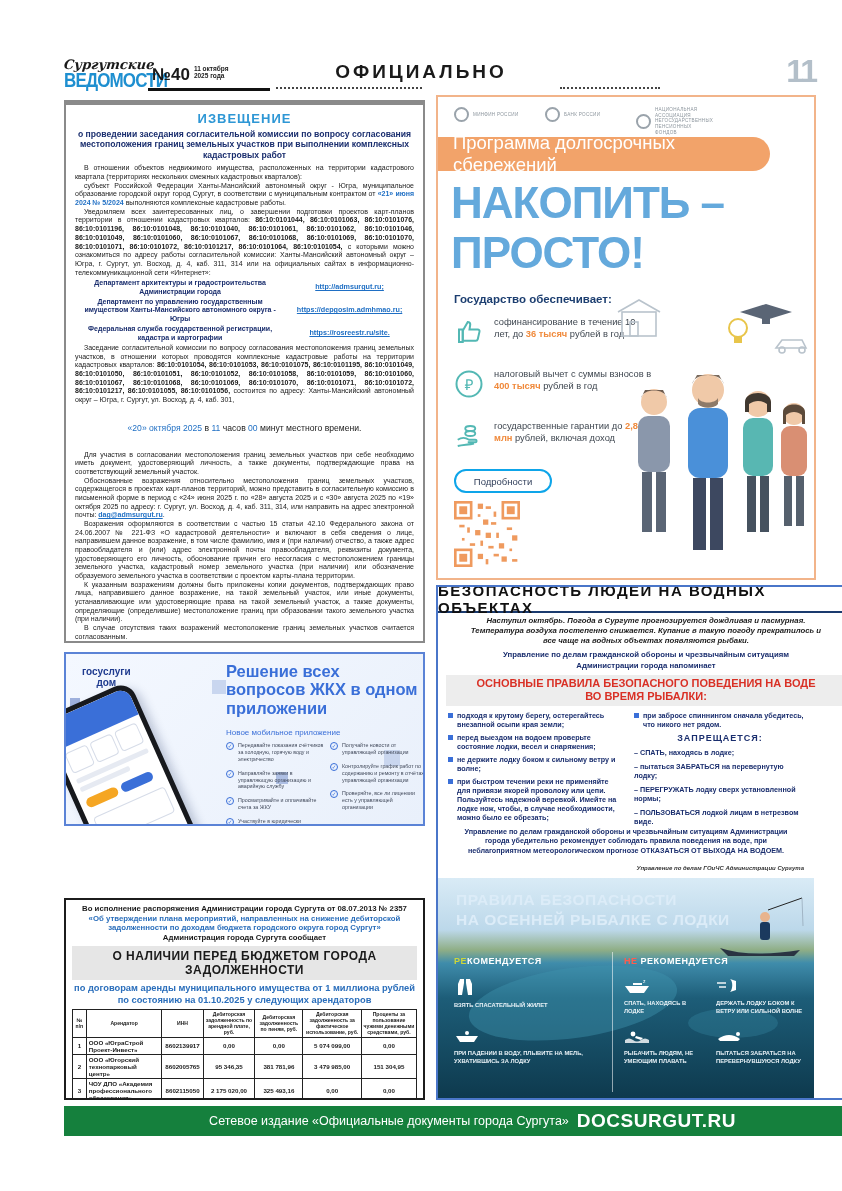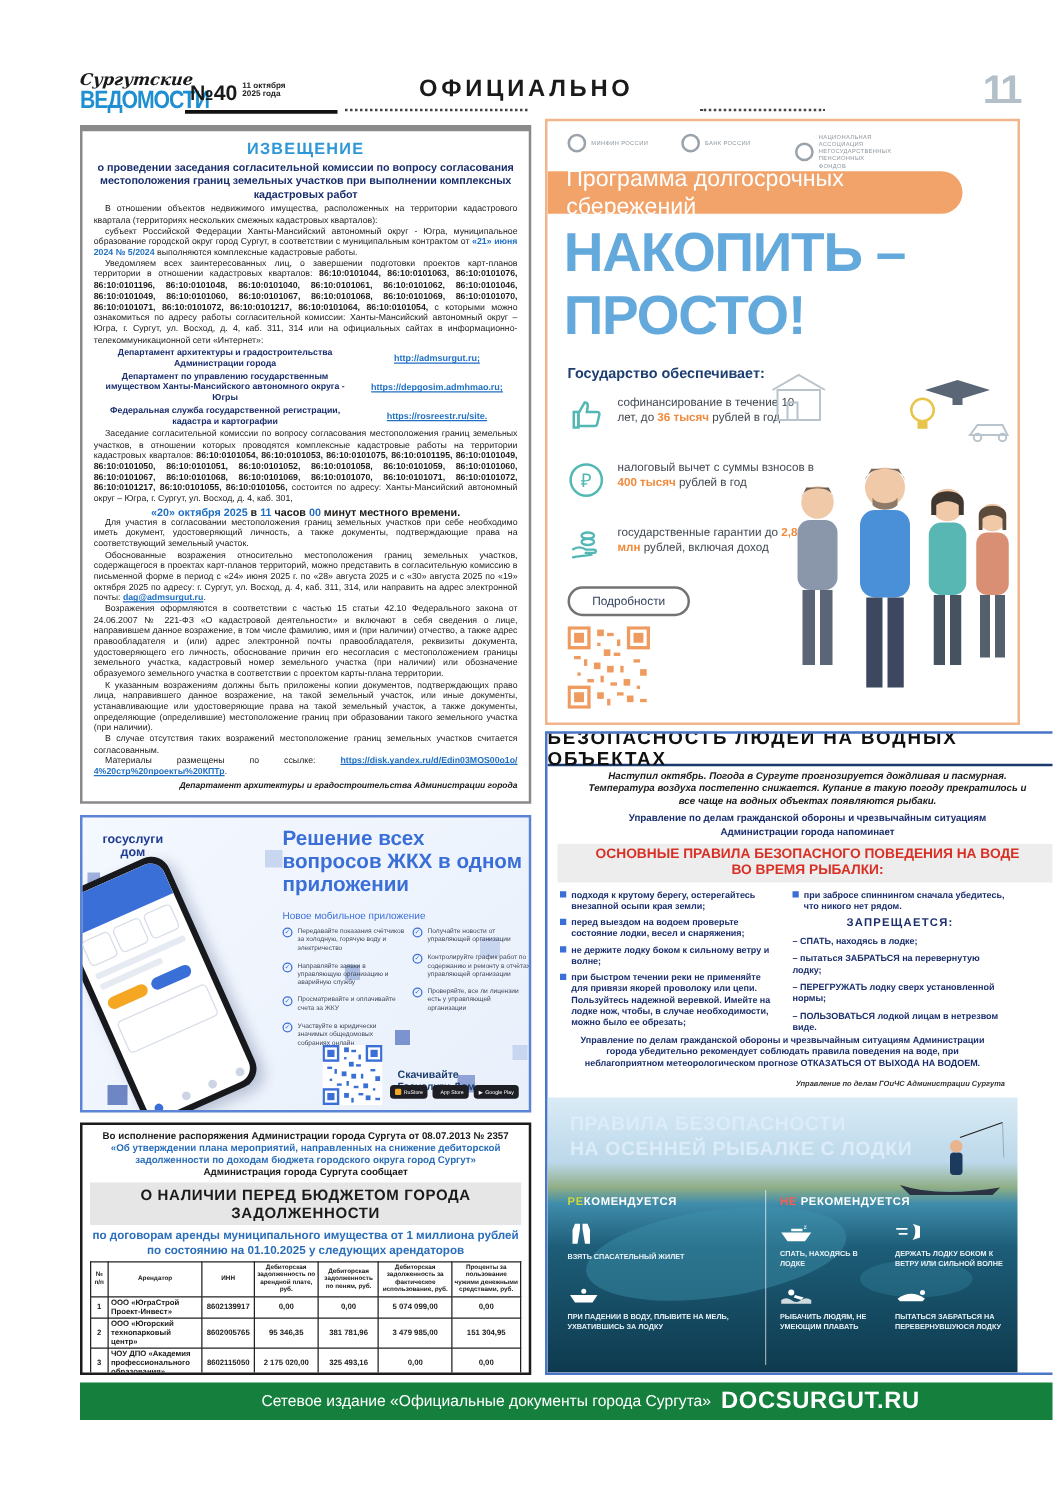--- a/index.html
+++ b/index.html
@@ -22,40 +22,40 @@
   .official{font-size:19px;font-weight:800;letter-spacing:3px}
   .pageno{font-size:32px;font-weight:800;color:#b3bfc9;letter-spacing:-2px}
   
   .notice{left:64px;top:100px;width:361px;height:543px;border:2px solid #8a8a8a;border-top:5px solid #8a8a8a;padding:6px 9px;overflow:hidden}
   .notice h1{font-size:13px;font-weight:800;color:#2e97d5;text-align:center;letter-spacing:1px;margin-bottom:3px}
   .notice .sub{font-size:8.6px;font-weight:800;color:#1a2e6e;text-align:center;line-height:1.22;margin-bottom:4px}
   .notice p{font-size:7px;line-height:1.24;text-align:justify;text-indent:9px}
   .lnkrow{display:flex;align-items:center;margin:2px 0}
   .lnkrow .org{width:62%;font-size:7px;font-weight:bold;color:#1a2e6e;text-align:center;line-height:1.2}
   .lnkrow .url{width:38%;font-size:7.2px;text-align:center;line-height:1.2}
-  .meet{font-size:8.6px;text-align:center;font-weight:700;margin:0 0}
+  .meet{font-size:8.6px;text-align:center;font-weight:400;margin:18px 0}
   .sig{font-size:6.8px;font-weight:bold;font-style:italic;text-align:right;margin-top:2px}
   
   .sav{left:436px;top:95px;width:380px;height:485px;border:2px solid #f2b48a;background:#fff;overflow:hidden}
   .savlogos{position:absolute;left:16px;top:10px;display:flex;gap:14px;align-items:flex-start}
   .savlogo{display:flex;gap:4px;align-items:center}
   .savlogo .em{width:15px;height:15px;border:2px solid #9aa3ab;border-radius:50%;flex:none}
   .savlogo .nm{font-size:4.6px;color:#8d969e;width:58px;line-height:1.25;text-transform:uppercase;letter-spacing:.3px}
   .pill{position:absolute;left:0;top:40px;width:332px;height:34px;background:#f2a36a;border-radius:0 20px 20px 0;
         color:#fff;font-size:18.5px;display:flex;align-items:center;padding-left:15px}
   .headline{position:absolute;left:13px;color:#64a9dc;font-weight:800;font-size:44px;letter-spacing:-1px;line-height:1}
   .provides{position:absolute;left:16px;top:196px;font-size:11.5px;font-weight:800;color:#1c3e70}
   .benefit{position:absolute;left:16px;display:flex;gap:10px;width:200px}
   .benefit .txt{font-size:9.3px;color:#3f4750;line-height:1.25;width:158px}
   .hl{color:#f08a3c;font-weight:800}
-  .details-btn{position:absolute;left:16px;top:372px;width:98px;height:24px;border:2px solid #737373;border-radius:12px;
+  .details-btn{position:absolute;left:16px;top:372px;width:98px;height:24px;border:2px solid #0ea5e9;border-radius:12px;
         background:#fff;font-size:9.5px;color:#33415c;font-family:"Liberation Sans",sans-serif;cursor:pointer}
   .qr{display:block}
   
-  .gos{left:64px;top:652px;width:361px;height:238px;border:2px solid #5b83d6;background:linear-gradient(135deg,#f4f8ff,#e9f0fb);overflow:hidden}
+  .gos{left:64px;top:652px;width:361px;height:174px;border:2px solid #5b83d6;background:linear-gradient(135deg,#f4f8ff,#e9f0fb);overflow:hidden}
   .sq{position:absolute;background:#7b93cf}
   .goslogo{position:absolute;left:16px;top:12px;font-size:10px;font-weight:800;color:#1f3b8f;line-height:1.1;text-align:center}
   .gostitle{position:absolute;left:160px;top:8px;width:196px;font-size:16.5px;font-weight:800;color:#3a6fd8;line-height:1.12}
   .gossub{position:absolute;left:160px;top:74px;font-size:8px;font-weight:normal;color:#3a6fd8}
   .feat{display:flex;gap:4px;margin-bottom:7px}
   .feat .tick{width:8px;height:8px;border:1px solid #3a6fd8;border-radius:50%;color:#3a6fd8;font-size:5.5px;line-height:7px;text-align:center;flex:none}
   .feat .ftx{font-size:5.3px;color:#41495a;line-height:1.3}
   .phone{position:absolute;left:8px;top:38px;width:100px;height:200px;background:#17191d;border-radius:16px;transform:rotate(-24deg);box-shadow:4px 6px 10px rgba(30,50,100,.25)}
   .phone .scr{position:absolute;inset:5px;background:#fff;border-radius:12px;overflow:hidden}
   .phone .aphd{height:30px;background:#3a6fd8}

